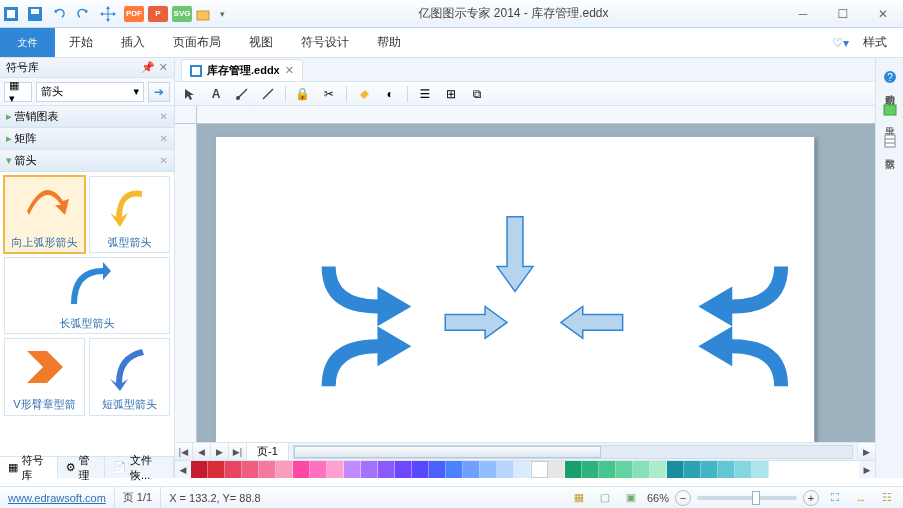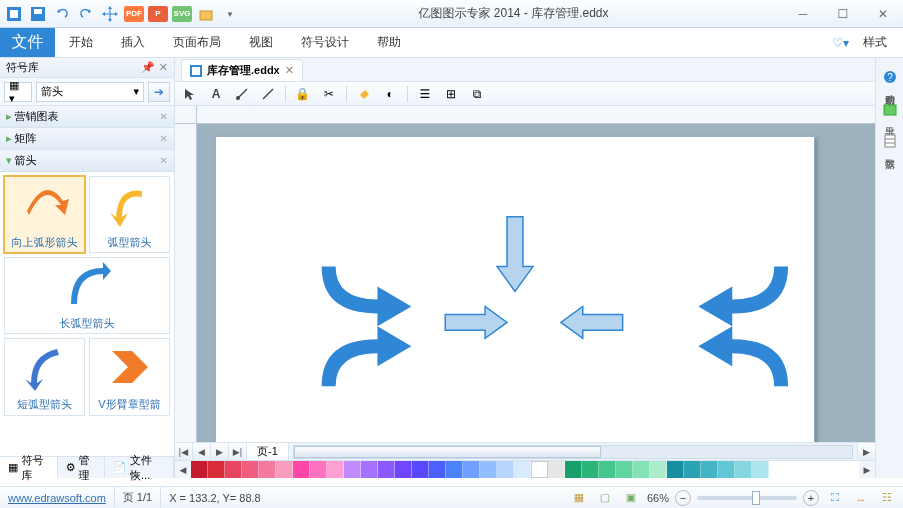--- a/index.html
+++ b/index.html
@@ -1,32 +1,32 @@
 <!DOCTYPE html>
 <html><head>
 <meta charset="utf-8">
 <style>
 * { margin: 0; padding: 0; box-sizing: border-box; font-family: "Microsoft YaHei", Arial, sans-serif; }
 body { width: 903px; height: 508px; background: #fff; font-size: 12px; overflow: hidden; position: relative; }
 
 
 .titlebar { height: 28px; background: linear-gradient(#fcfdff, #eaf2fb); display: flex; align-items: center; border-bottom: 1px solid #c5d6e8; }
 .qat { display: flex; gap: 4px; padding: 0 4px; align-items: center; }
-.qat-btn { width: 20px; height: 20px; display: flex; align-items: center; justify-content: center; cursor: pointer; border-radius: 2px; }
+.qat-btn { width: 20px; height: 20px; display: flex; align-items: center; cursor: pointer; border-radius: 2px; }
 .badge { width: 22px; height: 16px; border-radius: 2px; color: #fff; font-size: 8px; font-weight: bold; display: flex; align-items: center; justify-content: center; }
 .badge-pdf { background: #ff7a3d; }
 .badge-p   { background: #e8613c; }
 .badge-svg { background: #72c472; }
 .title-center { flex: 1; text-align: center; font-size: 12px; color: #444; }
 .win-btns { display: flex; }
 .win-btn { width: 40px; height: 28px; display: flex; align-items: center; justify-content: center; color: #666; cursor: pointer; }
 
 
 .menubar { height: 30px; background: #fff; border-bottom: 1px solid #d7e3ef; display: flex; align-items: stretch; }
-.file-tab { width: 55px; background: #2f87d6; color: #fff; display: flex; align-items: center; justify-content: center; font-size: 16px; cursor: pointer; }
+.file-tab { width: 55px; background: #2f87d6; color: #fff; display: flex; align-items: center; justify-content: center; font-size: 10px; cursor: pointer; }
 .menu-items { display: flex; align-items: center; }
 .menu-item { padding: 4px 14px; height: 100%; display: flex; align-items: center; cursor: pointer; color: #333; }
 .menubar-right { margin-left: auto; display: flex; align-items: center; gap: 6px; padding-right: 8px; }
 .style-btn { padding: 0 8px; cursor: pointer; color: #333; }
 
 
 .main { display: flex; height: 420px; }
 
 
 .left-panel { width: 175px; background: #f6f9fd; border-right: 1px solid #d7e3ef; display: flex; flex-direction: column; }
@@ -227,32 +227,32 @@
                 <path d="M8 42 Q8 6 40 6 L40 0 L48 9 L40 18 L40 12 Q14 12 14 42 Z" fill="#2f87d6"></path>
               </svg>
             </div>
           <div class="shape-label">长弧型箭头</div>
         </div>
       </div>
       <div class="shape-row">
         <div class="shape-cell">
           <div class="shape-thumb">
               <svg width="48" height="48" viewBox="0 0 48 48">
+                <path d="M6 8 L26 8 L42 24 L26 40 L6 40 L22 24 Z" fill="#f07c2b"></path>
+              </svg>
+            </div>
+          <div class="shape-label">V形臂章型箭</div>
+        </div>
+        <div class="shape-cell">
+          <div class="shape-thumb">
+              <svg width="48" height="48" viewBox="0 0 48 48">
                 <path d="M36 6 Q10 12 10 40 L4 36 L14 48 L22 36 L16 40 Q16 16 38 12 Z" fill="#3f78d1"></path>
               </svg>
             </div>
           <div class="shape-label">短弧型箭头</div>
-        </div>
-        <div class="shape-cell">
-          <div class="shape-thumb">
-              <svg width="48" height="48" viewBox="0 0 48 48">
-                <path d="M6 8 L26 8 L42 24 L26 40 L6 40 L22 24 Z" fill="#f07c2b"></path>
-              </svg>
-            </div>
-          <div class="shape-label">V形臂章型箭</div>
         </div>
       </div>
     </div>
     <div class="left-tabs">
       <div class="ltab active">▦ <span>符号库</span></div>
       <div class="ltab">⚙ <span>管理</span></div>
       <div class="ltab">📄 <span>文件恢...</span></div>
     </div>
   </div>
 

